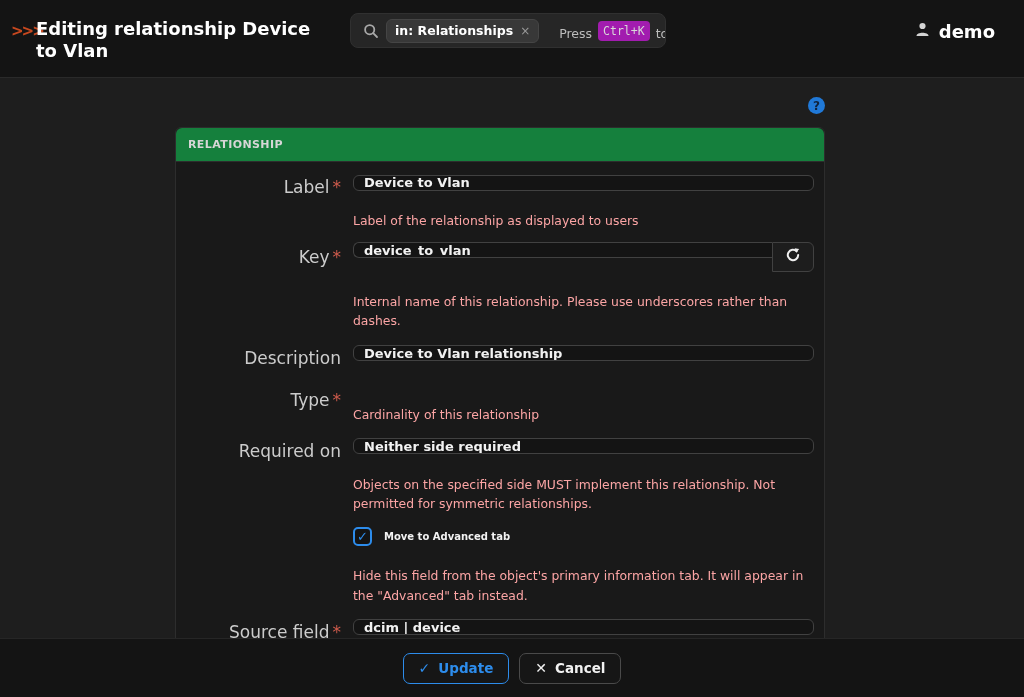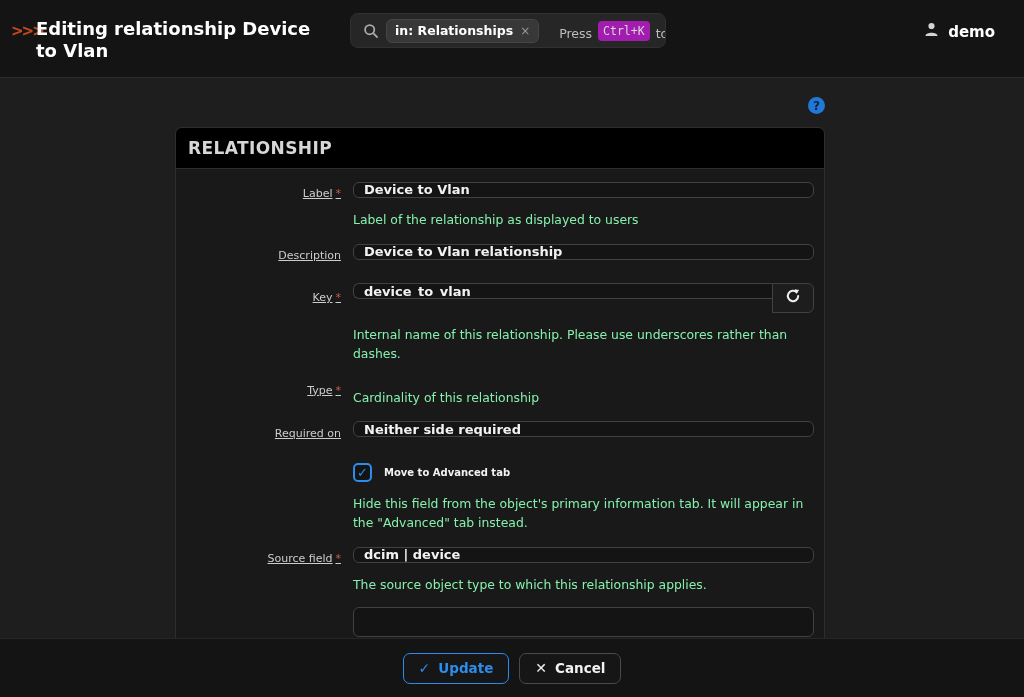--- a/index.html
+++ b/index.html
@@ -79,21 +79,21 @@
     margin: 0 6px;
   }
   .user-menu {
     position: absolute;
     right: 29px; top: 21px;
     display: flex;
     align-items: center;
     gap: 8px;
     cursor: pointer;
   }
-  .user-name { font-size: 15px; font-weight: 700; color: #ffffff; }
+  .user-name { font-size: 18px; font-weight: 700; color: #ffffff; }
 
   
   .help-bubble {
     position: absolute;
     left: 808px; top: 97px;
     width: 17px; height: 17px;
     border-radius: 50%;
     background: #2079d8;
     color: #10233c;
     font-size: 12px;
@@ -107,44 +107,43 @@
   
   .panel {
     position: absolute;
     left: 175px; top: 127px;
     width: 650px;
     background: #191919;
     border: 1px solid #2d2d2d;
     border-radius: 6px 6px 0 0;
   }
   .panel-header {
-    background: #000000;
+    background: #15803d;
     border-bottom: 1px solid #2d2d2d;
     padding: 10px 12px;
-    font-size: 17px;
+    font-size: 11px;
     font-weight: 700;
     letter-spacing: 0.4px;
     color: #d6d6d6;
     border-radius: 6px 6px 0 0;
   }
   .panel-body { padding: 10px 10px 0 10px; }
 
   .form-row {
     display: grid;
     grid-template-columns: 155px 1fr;
     column-gap: 12px;
     margin-bottom: 12px;
   }
   .form-label {
     text-align: right;
-    font-size: 11px;
+    font-size: 17px;
     color: #cccccc;
     line-height: 30px;
     white-space: nowrap;
-    text-decoration: underline;
   }
   .required-star { color: #cf5b4c; margin-left: 3px; }
   .control {}
   .text-input {
     width: 100%;
     height: 16px;
     background: #141414;
     border: 1px solid #414141;
     border-radius: 6px;
     color: #f2f2f2;
@@ -161,23 +160,23 @@
     height: 30px;
     background: #1d1d1d;
     border: 1px solid #414141;
     border-radius: 0 6px 6px 0;
     display: flex;
     align-items: center;
     justify-content: center;
     cursor: pointer;
   }
   .help-text {
-    margin-top: 12px;
+    margin-top: 20px;
     font-size: 12.4px;
-    color: #86efac;
+    color: #fca5a5;
     line-height: 1.55;
   }
   .checkbox-row { align-items: start; }
   .checkbox-line { display: flex; align-items: center; gap: 12px; margin-top: 2px; }
   .checkbox {
     width: 19px; height: 19px;
     border: 2px solid #2d8ceb;
     border-radius: 5px;
     background: #141414;
     color: #2d8ceb;
@@ -277,62 +276,63 @@
           <span>Label</span><span class="required-star">*</span>
         </div>
         <div class="control">
           <input class="text-input" value="Device to Vlan" style="">
           <div class="help-text">Label of the relationship as displayed to users</div>
         </div>
       </div>
 
       <div class="form-row">
         <div class="form-label">
-          <span>Description</span>
-        </div>
-        <div class="control">
-          <input class="text-input" value="Device to Vlan relationship" style="">
-        </div>
-      </div>
-
-      <div class="form-row">
-        <div class="form-label">
           <span>Key</span><span class="required-star">*</span>
         </div>
         <div class="control">
           <div class="input-group">
             <input class="text-input" value="device_to_vlan" style="">
             <div class="refresh-button">
               <span>
                 <svg width="16" height="16" viewBox="0 0 16 16">
                   <path d="M13.2 8 A5.2 5.2 0 1 1 11.6 4.2" fill="none" stroke="#f0f0f0" stroke-width="2" stroke-linecap="round"></path>
                   <polygon points="9.6,1.3 14.2,1.9 11.2,5.7" fill="#f0f0f0"></polygon>
                 </svg>
               </span>
             </div>
           </div>
           <div class="help-text">Internal name of this relationship. Please use underscores rather than dashes.</div>
         </div>
       </div>
 
       <div class="form-row">
         <div class="form-label">
+          <span>Description</span>
+        </div>
+        <div class="control">
+          <input class="text-input" value="Device to Vlan relationship" style="">
+        </div>
+      </div>
+
+      <div class="form-row">
+        <div class="form-label">
           <span>Type</span><span class="required-star">*</span>
         </div>
         <div class="control">
           <div class="help-text">Cardinality of this relationship</div>
         </div>
       </div>
 
       <div class="form-row">
         <div class="form-label">
           <span>Required on</span>
         </div>
         <div class="control">
           <input class="text-input" value="Neither side required" style="">
+          <div class="help-text">Objects on the specified side MUST implement this relationship. Not permitted for symmetric relationships.</div>
         </div>
       </div>
 
       <div class="form-row checkbox-row">
         <div class="form-label"></div>
         <div class="control">
           <div class="checkbox-line">
             <span class="checkbox">✓</span>
             <span class="checkbox-label">Move to Advanced tab</span>
           </div>

